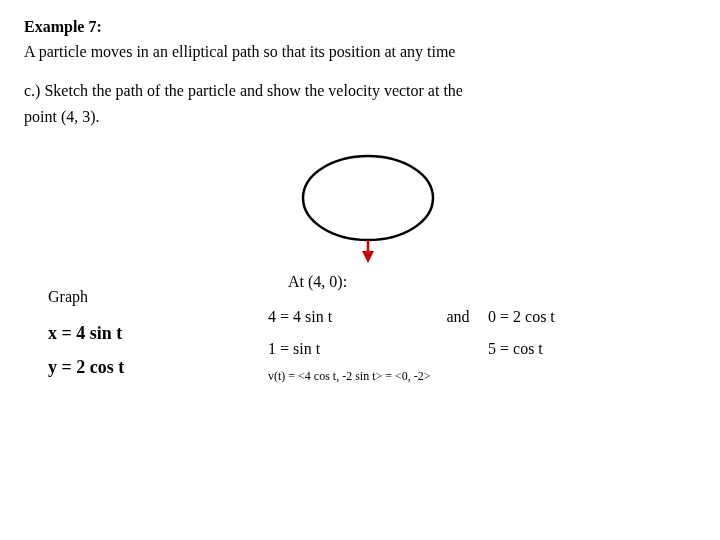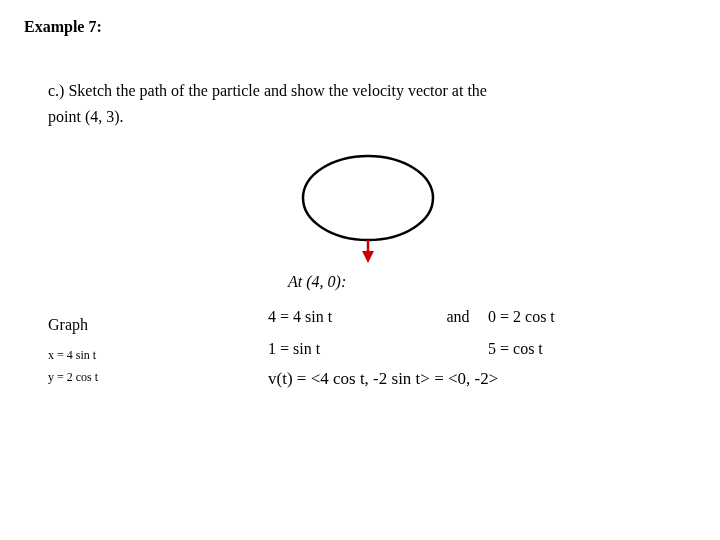--- a/index.html
+++ b/index.html
@@ -16,59 +16,58 @@
     .title {
       font-weight: bold;
       margin-bottom: 4px;
     }
     .intro-text {
       margin-bottom: 4px;
       line-height: 1.5;
     }
     .section-c {
       margin-top: 14px;
-      margin-left: 24px;
       margin-bottom: 14px;
       line-height: 1.6;
       font-family: Liberation Serif, serif;
     }
     .graph-area {
       display: flex;
       margin-left: 24px;
       margin-top: 8px;
       align-items: flex-end;
     }
     .left-col {
       width: 220px;
       flex-shrink: 0;
     }
     .equation {
       line-height: 1.9;
-      font-size: 12px;
+      font-size: 18px;
+      font-weight: bold;
     }
     .right-col {
       flex: 1;
       position: relative;
     }
     .ellipse-container {
       position: relative;
       width: 200px;
       height: 120px;
       margin-bottom: 10px;
     }
     .ellipse-svg {
       position: absolute;
       top: 0;
       left: 0;
     }
     .at-point {
       font-size: 16px;
       margin-top: 4px;
       margin-left: 20px;
-      font-style: italic;
     }
     .equations-block {
       margin-top: 10px;
       margin-left: 0px;
     }
     .eq-row {
       display: flex;
       align-items: baseline;
       line-height: 2.0;
       font-size: 16px;
@@ -78,35 +77,35 @@
     }
     .eq-col2 {
       width: 60px;
       text-align: center;
     }
     .eq-col3 {
       width: 160px;
     }
     .vt-line {
       margin-top: 4px;
-      font-size: 17px;
+      font-size: 12px;
     }
     .graph-label {
       line-height: 1.8;
       font-size: 16px;
       margin-bottom: 4px;
     }
   </style>
 </head>
 <body>
 
 <div class="title">Example 7:</div>
 
 <div class="intro-text">
-  <br>
+  <span>A particle moves in an elliptical path so that its position at any time</span><br>
 </div>
 
 <div class="section-c">
   <span>c.)  Sketch the path of the particle and show the velocity vector at the</span><br>
   <span>point (4, 3).</span>
 </div>
 
 <div class="graph-area">
 
   <div class="left-col">

